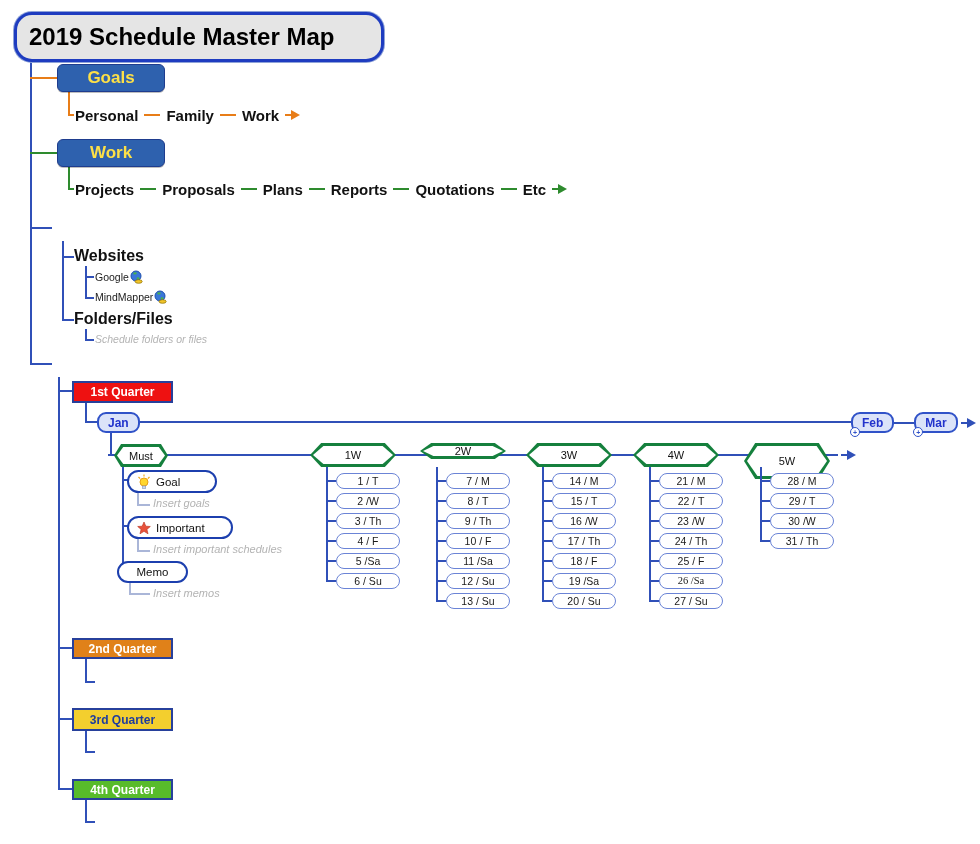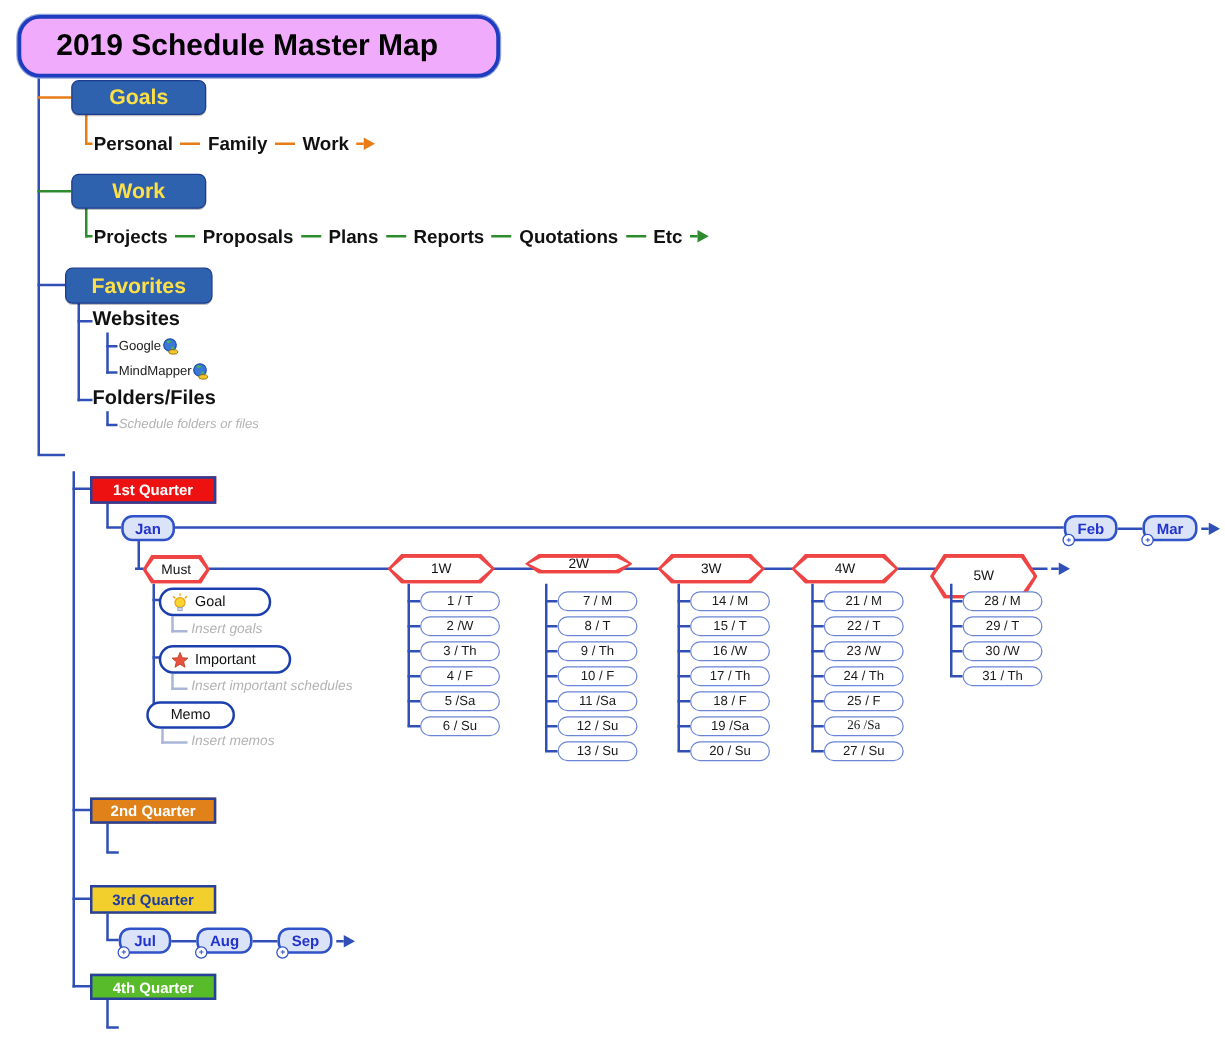--- a/index.html
+++ b/index.html
@@ -7,22 +7,22 @@
           font-family:"Liberation Sans", sans-serif;}
   
   .hline{position:absolute;height:2px;}
   .vline{position:absolute;width:2px;}
   .c-blue{background:#3050b8;}
   .c-orange{background:#e87d18;}
   .c-green{background:#2e8b2e;}
   .c-gray{background:#aab6d8;}
   
   .root{position:absolute;left:14px;top:12px;width:352px;height:44px;
-        background:#f0abfc;border:3px solid #1e3cc0;border-radius:18px;
-        display:flex;align-items:center;padding-left:28px;
+        background:#e5e5e5;border:3px solid #1e3cc0;border-radius:18px;
+        display:flex;align-items:center;padding-left:12px;
         font-size:24px;font-weight:bold;color:#000;box-shadow:0 0 0 1px #8fa3d8;}
   
   .topic{position:absolute;background:#2e61ae;border:1px solid #1e3c8e;border-radius:6px;
          color:#fde047;font-weight:bold;font-size:17px;display:flex;align-items:center;
          justify-content:center;box-shadow:0 1px 0 rgba(0,0,0,.25);}
   .topic.yellow-text{color:#ffef00;}
   
   .chain{position:absolute;display:flex;align-items:center;height:22px;}
   .chain .t-label{font-size:15px;font-weight:bold;color:#111;margin:0 3px;white-space:nowrap;}
   .seg{height:2px;width:16px;margin:0 3px;flex:0 0 auto;}
@@ -36,21 +36,21 @@
            font-size:12px;font-weight:bold;border:2px solid #27409b;}
   
   .mnode{position:relative;display:inline-flex;align-items:center;justify-content:center;
          min-width:20px;padding:0 9px;height:17px;background:#dbe3f9;border:2px solid #3052c8;
          border-radius:9px;color:#2233cc;font-weight:bold;font-size:12px;flex:0 0 auto;}
   .mnode.abs{position:absolute;}
   .badge{position:absolute;left:-3px;bottom:-6px;width:8px;height:8px;border-radius:50%;
          background:#fff;border:1.2px solid #3052c8;color:#3052c8;font-size:7px;line-height:7px;
          display:flex;align-items:center;justify-content:center;font-weight:bold;}
   
-  .hex{position:absolute;background:#ef4444;
+  .hex{position:absolute;background:#15803d;
        clip-path:polygon(0 50%,13% 0,87% 0,100% 50%,87% 100%,13% 100%);}
   .hex-in{position:absolute;left:3px;top:3px;right:3px;bottom:3px;background:#fff;
        clip-path:polygon(0 50%,13% 0,87% 0,100% 50%,87% 100%,13% 100%);}
   .hex-label{position:absolute;inset:0;display:flex;align-items:center;justify-content:center;
        font-size:11px;color:#111;}
   
   .pill{position:absolute;background:#fff;border:2.5px solid #1c3fae;border-radius:12px;
         display:flex;align-items:center;padding:0 8px;gap:5px;font-size:11.5px;color:#111;}
   .pill.center{justify-content:center;}
   
@@ -140,21 +140,20 @@
       <span class="seg" style="background: rgb(46, 139, 46);"></span>
       <span class="t-label"><span>Quotations</span></span>
       <span class="seg" style="background: rgb(46, 139, 46);"></span>
       <span class="t-label"><span>Etc</span></span>
       <span class="arrow">
         <span class="tail" style="background: rgb(46, 139, 46);"></span>
         <span class="tri" style="border-left: 9px solid rgb(46, 139, 46);"></span>
       </span>
     </div>
 
-  <div class="topic" style="left:52px;top:214px;width:116px;height:27px;">Favorites</div>
   <div class="sub-bold" style="left:74px;top:247px;">Websites</div>
   <div class="sub-small" style="left:95px;top:270px;">
     <span>Google</span>
     <span class="icon">
       <svg width="13" height="14" viewBox="0 0 13 14">
         <circle cx="6" cy="6" r="5" fill="#3a77d8" stroke="#1e4fae" stroke-width="1"></circle>
         <path d="M3 3 q2 -1.5 4 0 q-1 2 -3 1.5 Z" fill="#49b14f"></path>
         <path d="M7.5 7 q2 0 2.2 2 q-2 1.2 -3.2 -0.5 Z" fill="#49b14f"></path>
         <ellipse cx="8.6" cy="11.5" rx="3.6" ry="1.8" fill="#f2c52a" stroke="#8a6d00" stroke-width="0.7"></ellipse>
       </svg>
@@ -315,39 +314,19 @@
       <div class="day" style="left: 770px; top: 492.5px;">29 / T</div>
       <div class="hline c-blue" style="left: 760px; top: 520px; width: 10px;"></div>
       <div class="day" style="left: 770px; top: 512.5px;">30 /W</div>
       <div class="hline c-blue" style="left: 760px; top: 540px; width: 10px;"></div>
       <div class="day" style="left: 770px; top: 532.5px;">31 / Th</div>
     </div>
 
   <div class="quarter" style="left:72px;top:638px;height:17px;background:#e08119;color:#fff;">2nd Quarter</div>
 
   <div class="quarter" style="left:72px;top:708px;height:19px;background:#f3cf2e;color:#1e3c9e;">3rd Quarter</div>
-  <div class="chain" style="left:95px;top:742px;height:21px;">
-      <span class="mnode">
-        <span class="badge">+</span>
-        <span>Jul</span>
-      </span>
-      <span class="mseg" style="background: rgb(48, 80, 184);"></span>
-      <span class="mnode">
-        <span class="badge">+</span>
-        <span>Aug</span>
-      </span>
-      <span class="mseg" style="background: rgb(48, 80, 184);"></span>
-      <span class="mnode">
-        <span class="badge">+</span>
-        <span>Sep</span>
-      </span>
-      <span class="arrow">
-        <span class="tail" style="background: rgb(48, 80, 184);"></span>
-        <span class="tri" style="border-left: 9px solid rgb(48, 80, 184);"></span>
-      </span>
-    </div>
 
   <div class="quarter" style="left:72px;top:779px;height:17px;background:#58bb2a;color:#fff;">4th Quarter</div>
 <span class="arrow" style="position: absolute; left: 838px; top: 450px;">
       <span class="tail" style="background: rgb(48, 80, 184);"></span>
       <span class="tri" style="border-left: 9px solid rgb(48, 80, 184);"></span>
     </span>
   </div>
 
 </body></html>

